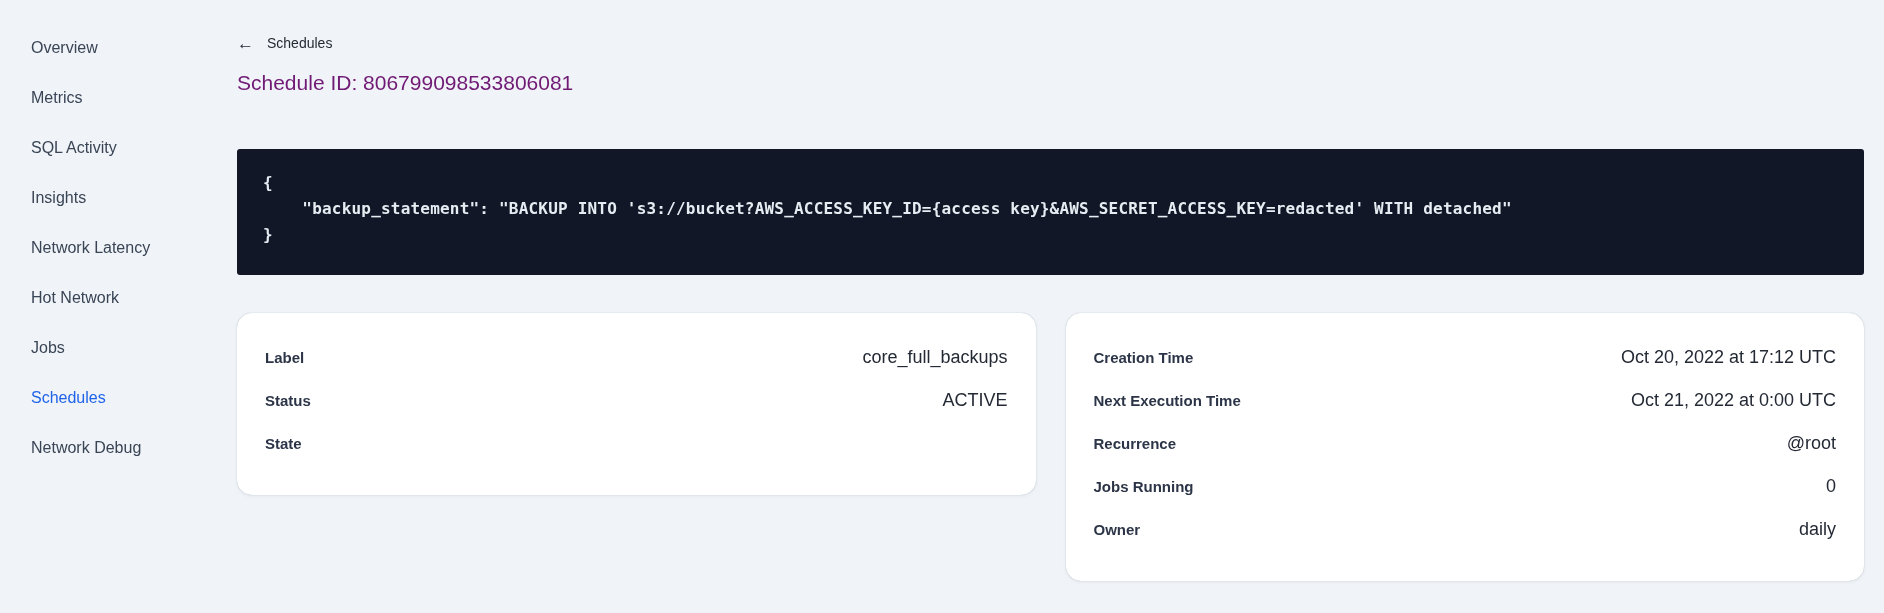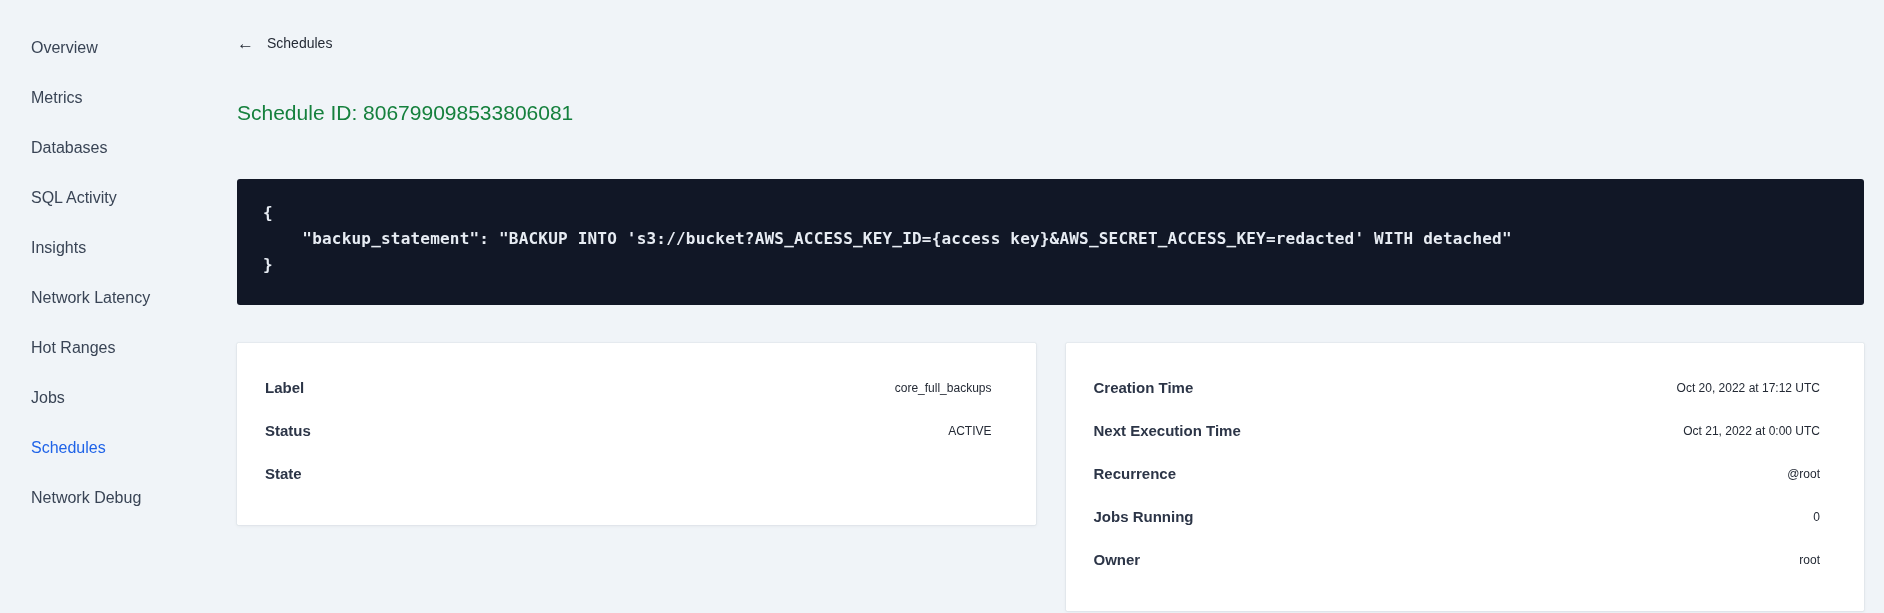--- a/index.html
+++ b/index.html
@@ -28,91 +28,88 @@
     flex: 1 1 auto;
     padding: 33px 20px 0 0;
   }
   .back-link {
     display: inline-flex; align-items: center; gap: 13px;
     height: 20px; cursor: pointer;
     font-size: 14px; color: #242a35;
   }
   .back-arrow { font-size: 17px; line-height: 1; color: #242a35; }
   .page-title {
-    margin-top: 46px;
+    margin-top: 16px;
     font-size: 21px; font-weight: 400; line-height: 28px;
-    color: #15803d;
+    color: #701a75;
   }
   .code-block {
     margin-top: 52px;
     background: #111726;
     border-radius: 3px;
     padding: 21px 26px 27px 26px;
     font-family: "DejaVu Sans Mono", monospace;
     font-size: 16px; font-weight: 700;
     letter-spacing: 0.2px;
     line-height: 26px;
     color: #e7ecf3;
   }
   .code-line { white-space: pre; }
 
   
   .cards { margin-top: 38px; display: flex; gap: 30px; align-items: flex-start; }
   .card {
     flex: 1 1 0;
     background: #ffffff;
-    border-radius: 1px;
+    border-radius: 15px;
     box-shadow: 0 0 1px rgba(67,90,111,0.45), 0 1px 4px rgba(16,24,38,0.06);
-    padding: 23px 44px 30px 28px;
+    padding: 23px 28px 30px 28px;
   }
   .card-row {
     height: 43px; display: flex; align-items: center;
     justify-content: space-between;
   }
   .card-row .row-label {
     font-size: 15px; font-weight: 700; color: #2c3547; white-space: nowrap;
   }
   .card-row .row-value {
-    font-size: 12px; font-weight: 400; color: #242a35;
+    font-size: 18px; font-weight: 400; color: #242a35;
     text-align: right; white-space: nowrap;
   }
 </style>
 </head>
 <body>
 
 <div class="app">
 
   <nav class="sidebar">
 
       <div class="nav-item">
         <span class="nav-label">Overview</span>
       </div>
 
       <div class="nav-item">
         <span class="nav-label">Metrics</span>
       </div>
 
-      <div class="nav-item">
-        <span class="nav-label">Databases</span>
-      </div>
 
       <div class="nav-item">
         <span class="nav-label">SQL Activity</span>
       </div>
 
       <div class="nav-item">
         <span class="nav-label">Insights</span>
       </div>
 
       <div class="nav-item">
         <span class="nav-label">Network Latency</span>
       </div>
 
       <div class="nav-item">
-        <span class="nav-label">Hot Ranges</span>
+        <span class="nav-label">Hot Network</span>
       </div>
 
       <div class="nav-item">
         <span class="nav-label">Jobs</span>
       </div>
 
       <div class="nav-item">
         <span class="nav-label active">Schedules</span>
       </div>
 
@@ -176,19 +173,19 @@
             <span class="row-value">@root</span>
           </div>
 
           <div class="card-row">
             <span class="row-label">Jobs Running</span>
             <span class="row-value">0</span>
           </div>
 
           <div class="card-row">
             <span class="row-label">Owner</span>
-            <span class="row-value">root</span>
+            <span class="row-value">daily</span>
           </div>
         </section>
 
     </div>
   </main>
 </div>
 
 </body></html>

